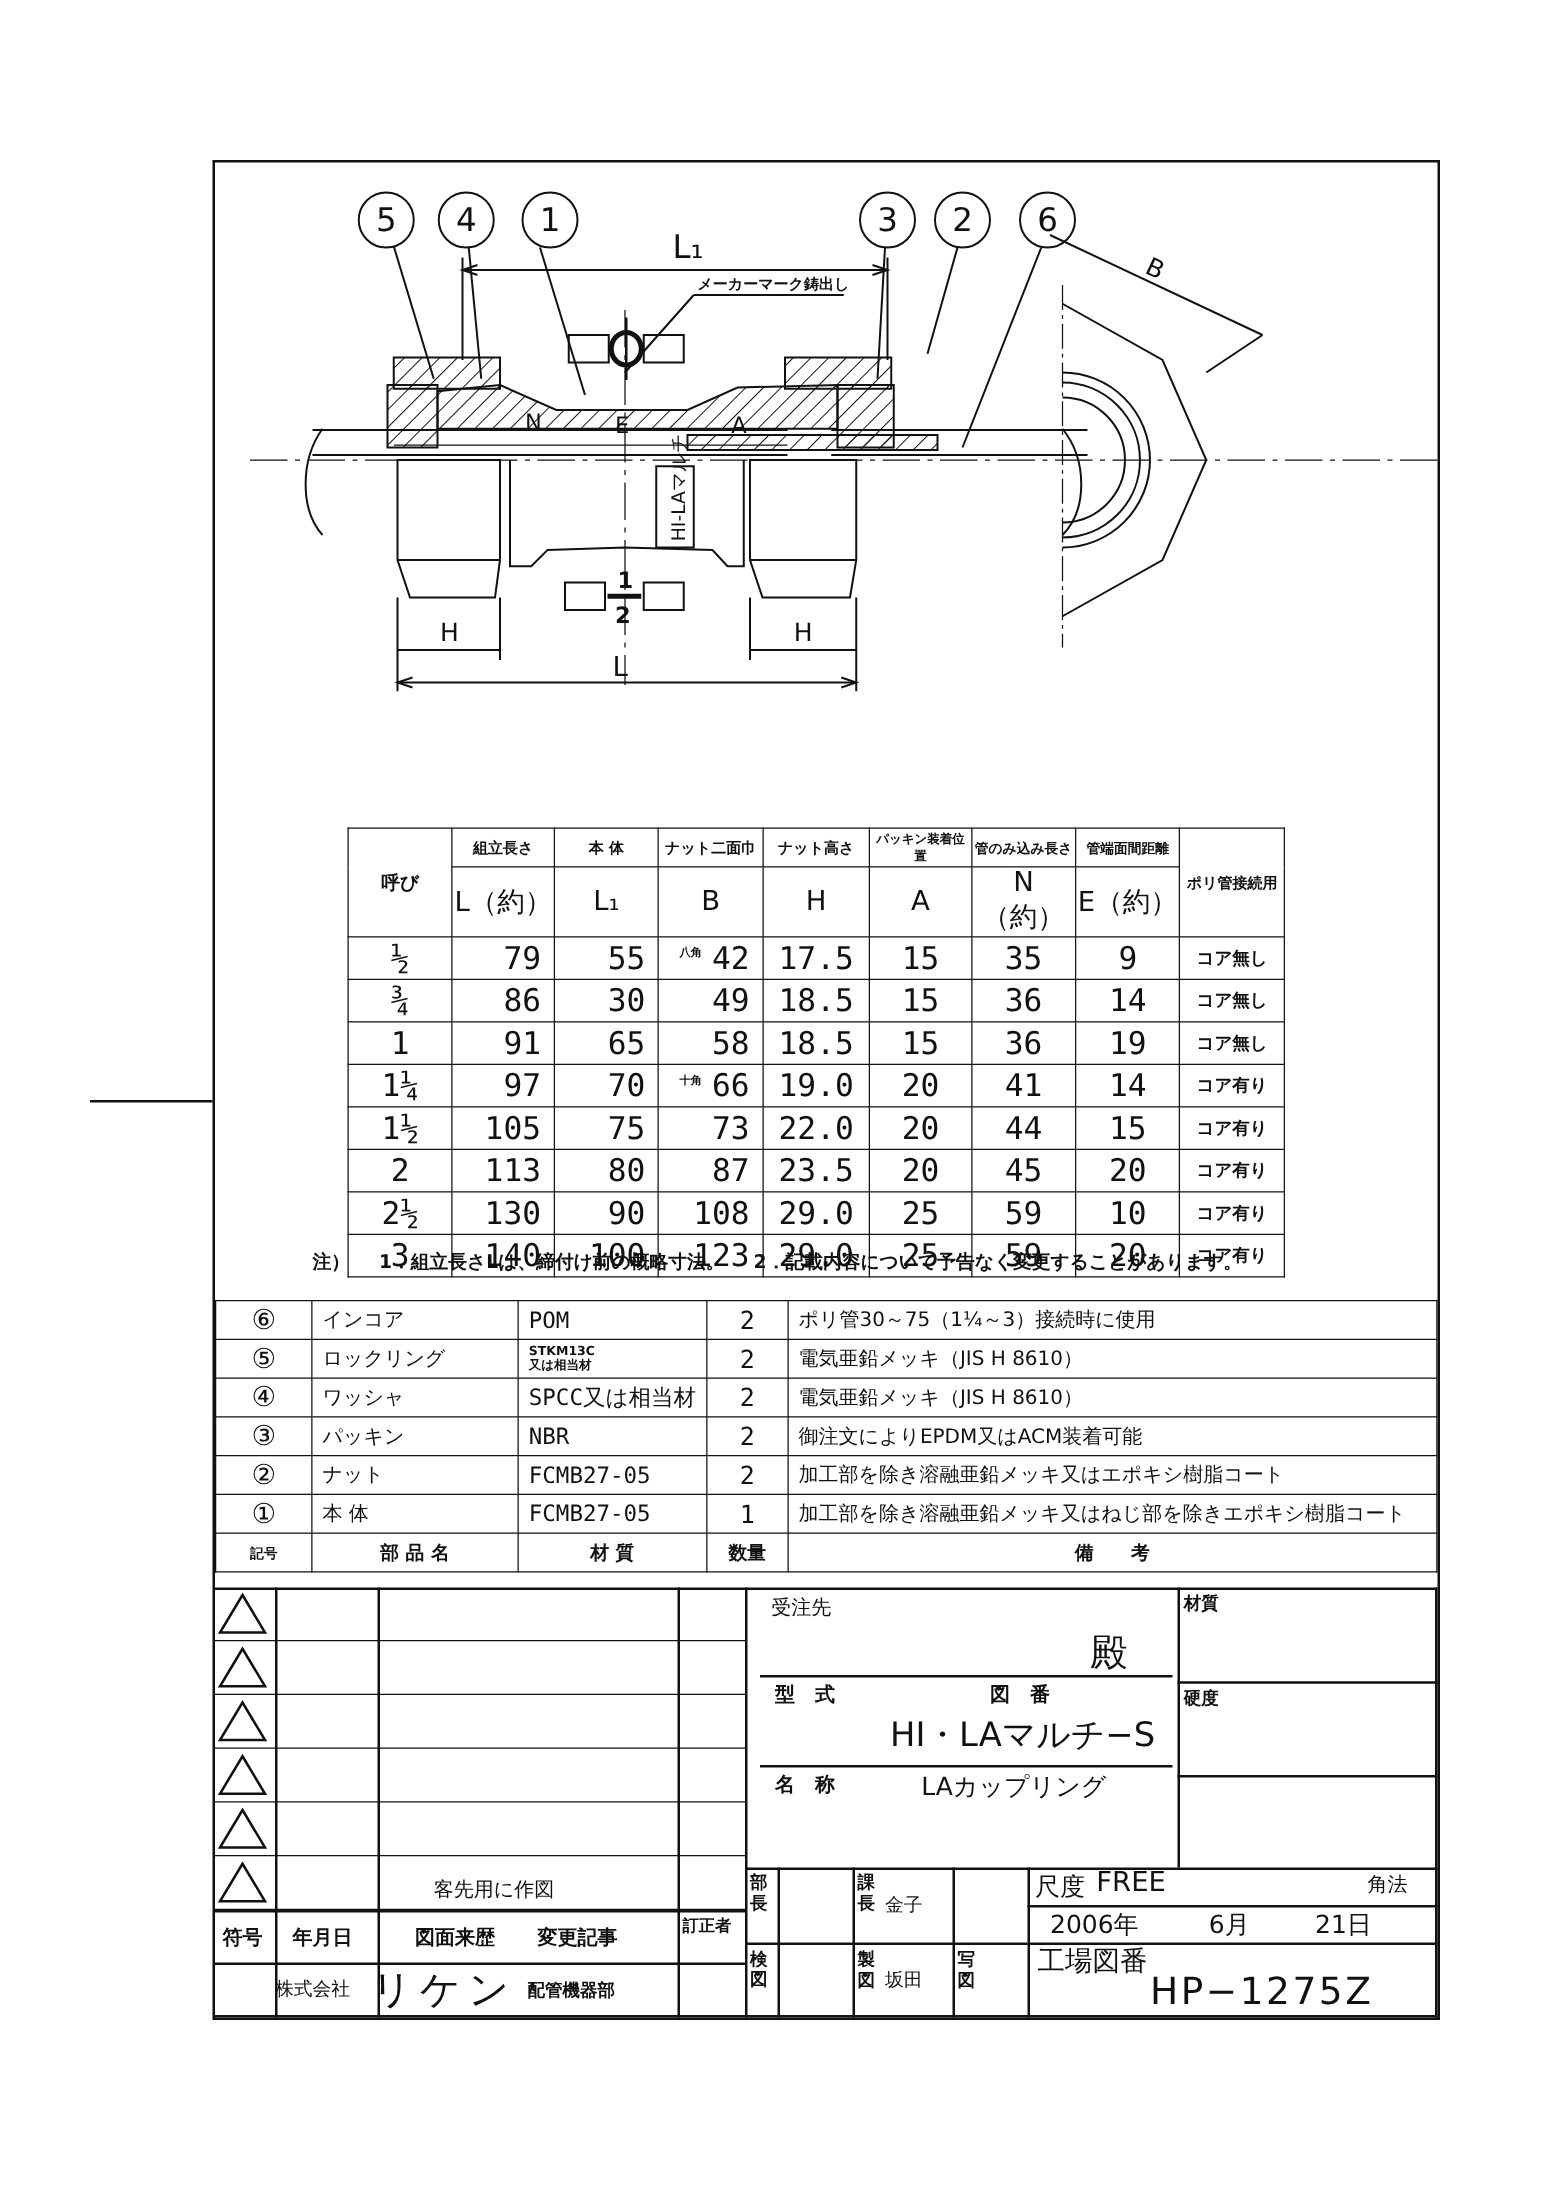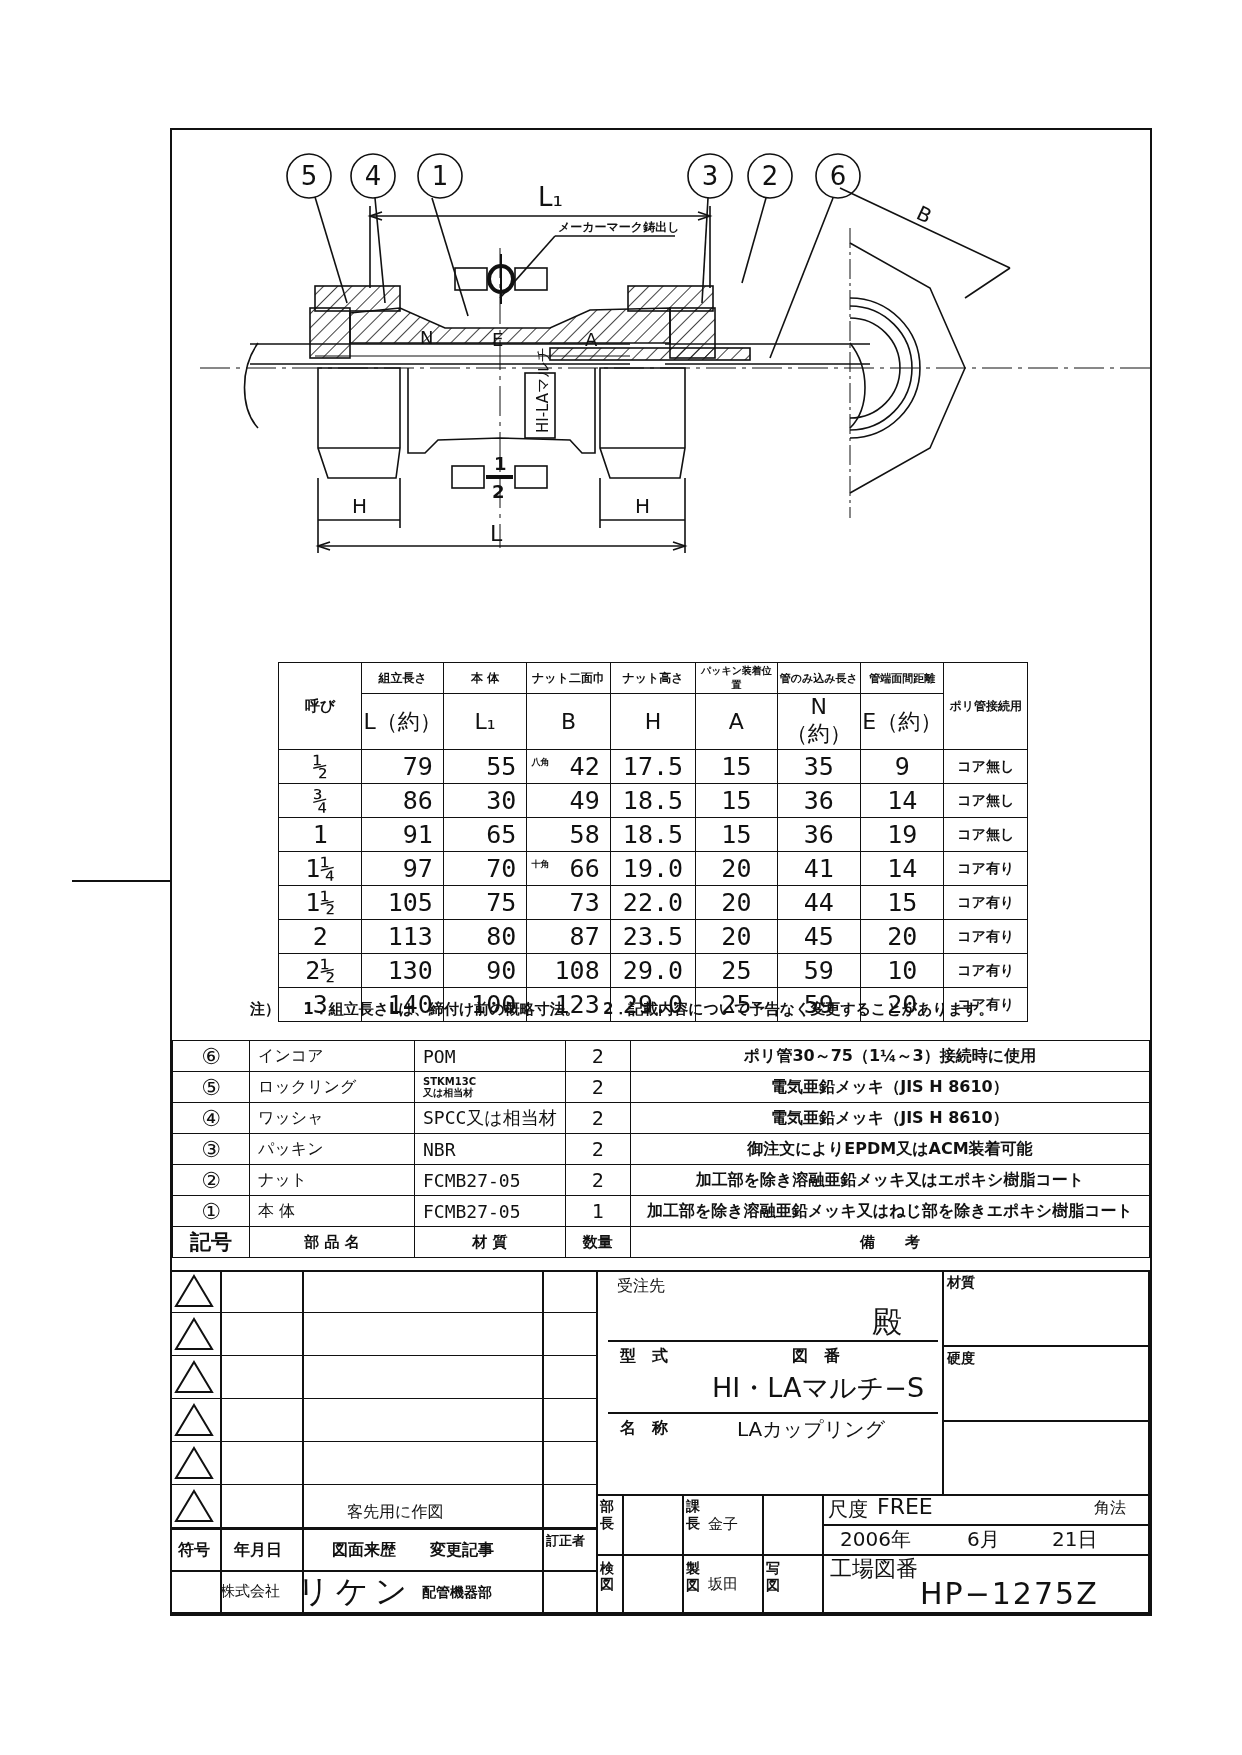--- a/index.html
+++ b/index.html
@@ -9,32 +9,32 @@
   svg.drawing{position:absolute;left:170px;top:128px;}
   
   table{border-collapse:collapse;}
   .spec{position:absolute;left:278px;top:662px;width:750px;}
   .spec td,.spec th{border:1.5px solid #111;text-align:center;padding:0;height:33px;font-weight:normal;}
   .spec th.h1{font-size:12px;font-weight:bold;height:30px;}
   .spec th.h2{font-size:22px;height:33px;}
   .spec td{font-size:25px;font-family:"DejaVu Sans Mono",monospace;}
   .spec td.num{text-align:right;padding-right:10px;}
   .spec td.core{font-size:14px;font-weight:bold;font-family:"DejaVu Sans",sans-serif;}
-  .spec .sup{font-size:9px;position:relative;top:-10px;font-family:"DejaVu Sans",sans-serif;margin-right:20px;font-weight:bold;}
+  .spec .sup{font-size:9px;position:relative;top:-10px;font-family:"DejaVu Sans",sans-serif;margin-right:8px;font-weight:bold;}
   .note{position:absolute;left:250px;top:1000px;font-size:15px;font-weight:bold;white-space:nowrap;}
   .note span{margin-right:18px;}
   
   .parts{position:absolute;left:172px;top:1040px;width:978px;}
   .parts td{border:1.5px solid #111;height:30px;font-size:17px;padding:0 8px;white-space:nowrap;}
   .parts td.no{text-align:center;font-size:22px;width:60px;}
   .parts td.name{width:148px;font-size:16px;}
   .parts td.mat{width:120px;font-family:"DejaVu Sans Mono",monospace;font-size:18px;}
   .parts td.mat.small{font-size:10px;line-height:11px;font-family:"DejaVu Sans",sans-serif;font-weight:bold;}
   .parts td.qty{width:48px;text-align:center;font-family:"DejaVu Sans Mono",monospace;font-size:20px;}
-  .parts td.rem{font-size:16px;font-weight:bold;text-align:center;}
+  .parts td.rem{font-size:16px;font-weight:normal;}
   .parts tr.head td{font-weight:bold;font-size:15px;text-align:center;}
   
   .tb{position:absolute;left:172px;top:1270px;width:978px;height:344px;}
   .rev{position:absolute;left:0;top:0;width:424px;height:344px;}
   .rev .row{position:absolute;left:0;width:424px;height:42px;border-bottom:1.5px solid #111;}
   .rev .tri{position:absolute;left:2px;top:4px;width:40px;height:34px;}
   .rev .c1{position:absolute;left:48px;top:0;width:1.5px;height:100%;background:#111;}
   .rev .c2{position:absolute;left:130px;top:0;width:1.5px;height:100%;background:#111;}
   .rev .c3{position:absolute;left:370px;top:0;width:1.5px;height:100%;background:#111;}
   .cell{position:absolute;font-size:16px;white-space:nowrap;}
@@ -338,21 +338,21 @@
   <tr>
     <td class="no">①</td>
     <td class="name">本 体</td>
     <td class="mat"><span>FCMB27-05</span><span></span></td>
     <td class="qty">1</td>
     <td class="rem">加工部を除き溶融亜鉛メッキ又はねじ部を除きエポキシ樹脂コート</td>
   </tr>
 </tbody>
   <tbody>
       <tr class="head">
-    <td class="no" style="font-size:21px">記号</td>
+    <td class="no" style="font-size:11px">記号</td>
     <td>部 品 名</td>
     <td>材 質</td>
     <td>数量</td>
     <td>備　　考</td>
   </tr>
 </tbody>
   </table>
 
 <div class="tb">
   <div class="hline" style="left:0;top:0;width:978px;height:2px"></div>

